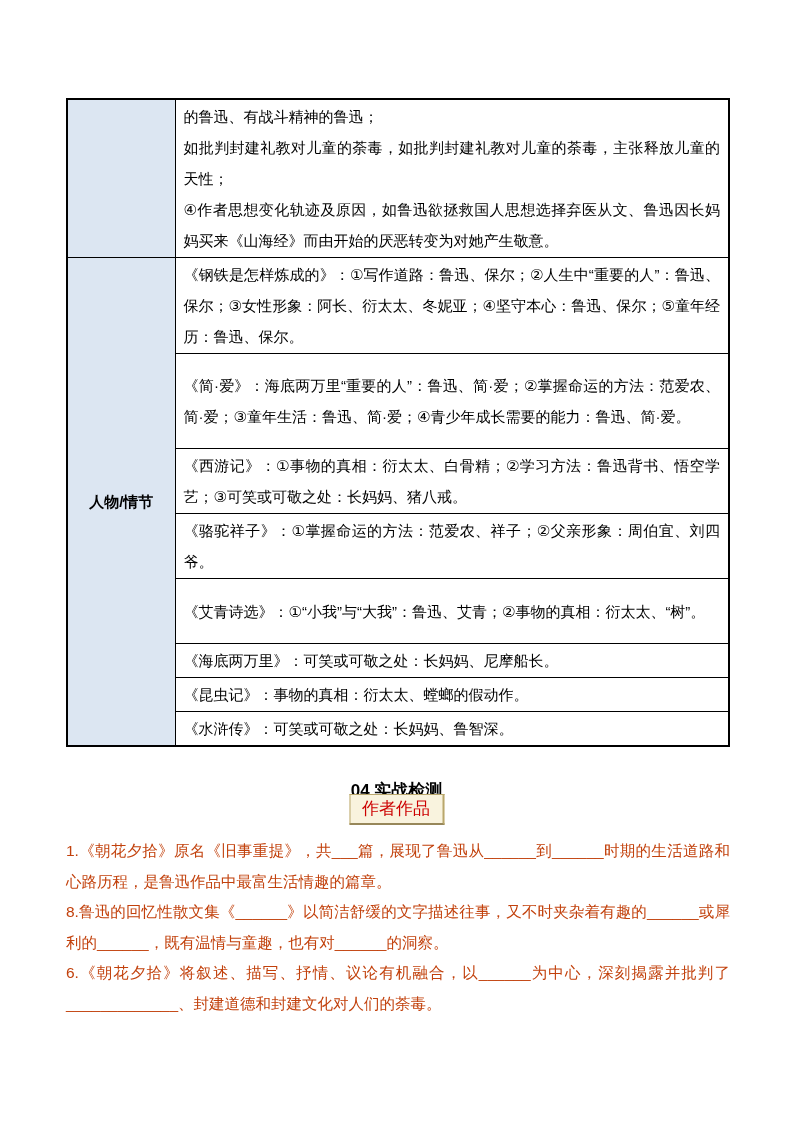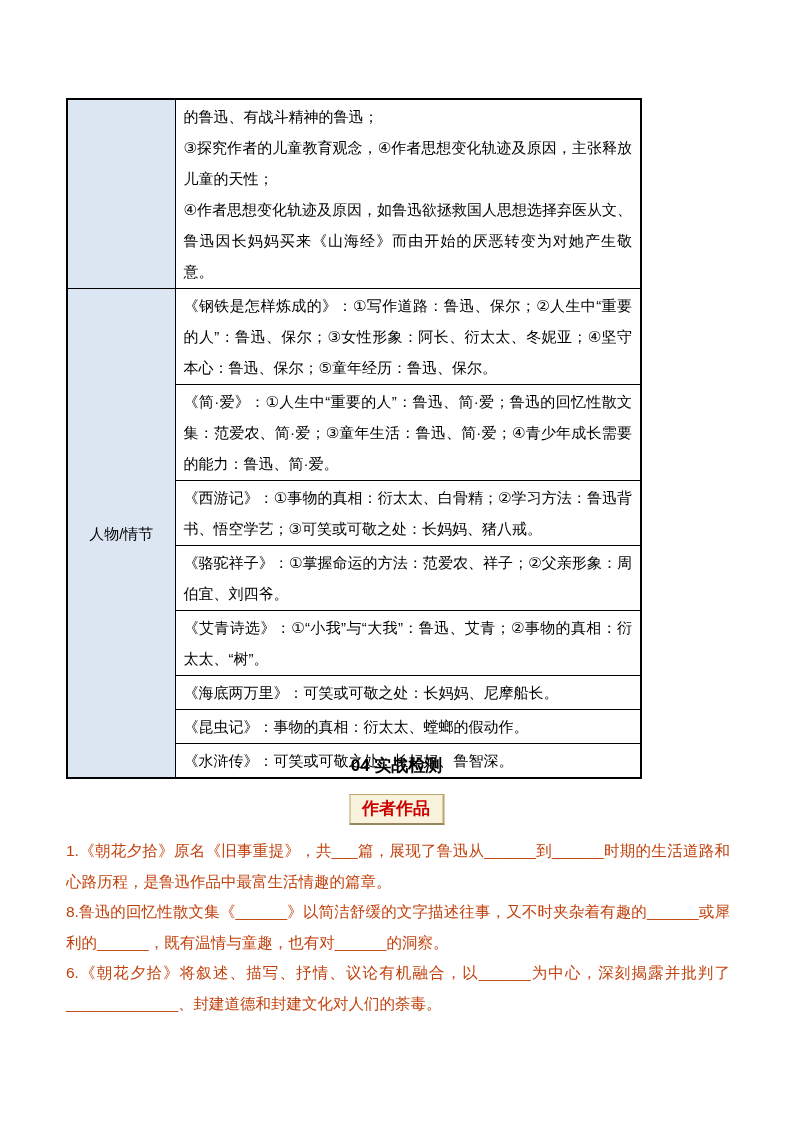--- a/index.html
+++ b/index.html
@@ -13,69 +13,69 @@
     position: relative;
     width: 793px; height: 1122px;
     background: #ffffff;
     overflow: hidden;
   }
 
   
   table.summary {
     position: absolute;
     left: 66px; top: 98px;
-    width: 576px;
+    width: 664px;
     border-collapse: collapse;
     border: 2px solid #000;
     table-layout: fixed;
   }
   table.summary td {
     border: 1px solid #000;
     font-size: 15px;
     line-height: 31px;
     vertical-align: middle;
   }
   td.label-cell {
     width: 108px;
     background: #dce6f2;
     text-align: center;
-    font-weight: normal;
+    font-weight: bold;
     font-size: 16px;
   }
   td.content-cell {
     padding: 1px 8px;
     text-align: justify;
   }
   tr.h154 { height: 154px; }
   tr.h94  { height: 94px; }
   tr.h95  { height: 95px; }
   tr.h65  { height: 65px; padding-left: 44px; }
   tr.h32  { height: 32px; }
   tr.h27  { height: 27px; margin-left: 8px; }
 
   
   .section-heading {
     position: absolute;
-    top: 754px; left: 0;
+    top: 779px; left: 0;
     width: 793px;
     text-align: center;
     font-weight: bold;
     font-size: 17px;
     color: #000;
   }
   .badge {
     position: absolute;
     top: 794px; left: 50%;
     transform: translateX(-50%);
     background: #f9f3de;
     border: 1px solid #b9a76c;
     border-bottom: 2px solid #97875a;
     border-right-width: 2px;
     padding: 2px 12px 3px 12px;
-    font-weight: bold;
+    font-weight: normal;
     font-size: 17px;
     color: #cc0000;
     white-space: nowrap;
   }
 
   
   .questions {
     position: absolute;
     top: 836px; left: 66px;
     width: 664px;
@@ -91,30 +91,30 @@
 <body>
 
 <div class="page">
 
   <table class="summary">
     <tbody>
         <tr class="h154">
       <td class="label-cell"></td>
       <td class="content-cell">
         <div>的鲁迅、有战斗精神的鲁迅；</div>
-        <div>③探究作者的儿童教育观念，④作者思想变化轨迹及原因，主张释放儿童的天性；</div>
+        <div>如批判封建礼教对儿童的荼毒，如批判封建礼教对儿童的荼毒，主张释放儿童的天性；</div>
         <div>④作者思想变化轨迹及原因，如鲁迅欲拯救国人思想选择弃医从文、鲁迅因长妈妈买来《山海经》而由开始的厌恶转变为对她产生敬意。</div>
       </td>
     </tr>
     <tr class="h94">
       <td class="label-cell" rowspan="8">人物/情节</td>
       <td class="content-cell">《钢铁是怎样炼成的》：①写作道路：鲁迅、保尔；②人生中“重要的人”：鲁迅、保尔；③女性形象：阿长、衍太太、冬妮亚；④坚守本心：鲁迅、保尔；⑤童年经历：鲁迅、保尔。</td>
     </tr>
     <tr class="h95">
-      <td class="content-cell">《简·爱》：①人生中“重要的人”：鲁迅、简·爱；鲁迅的回忆性散文集：范爱农、简·爱；③童年生活：鲁迅、简·爱；④青少年成长需要的能力：鲁迅、简·爱。</td>
+      <td class="content-cell">《简·爱》：海底两万里“重要的人”：鲁迅、简·爱；②掌握命运的方法：范爱农、简·爱；③童年生活：鲁迅、简·爱；④青少年成长需要的能力：鲁迅、简·爱。</td>
     </tr>
     <tr class="h65">
       <td class="content-cell">《西游记》：①事物的真相：衍太太、白骨精；②学习方法：鲁迅背书、悟空学艺；③可笑或可敬之处：长妈妈、猪八戒。</td>
     </tr>
     <tr class="h65">
       <td class="content-cell">《骆驼祥子》：①掌握命运的方法：范爱农、祥子；②父亲形象：周伯宜、刘四爷。</td>
     </tr>
     <tr class="h65">
       <td class="content-cell">《艾青诗选》：①“小我”与“大我”：鲁迅、艾青；②事物的真相：衍太太、“树”。</td>
     </tr>

